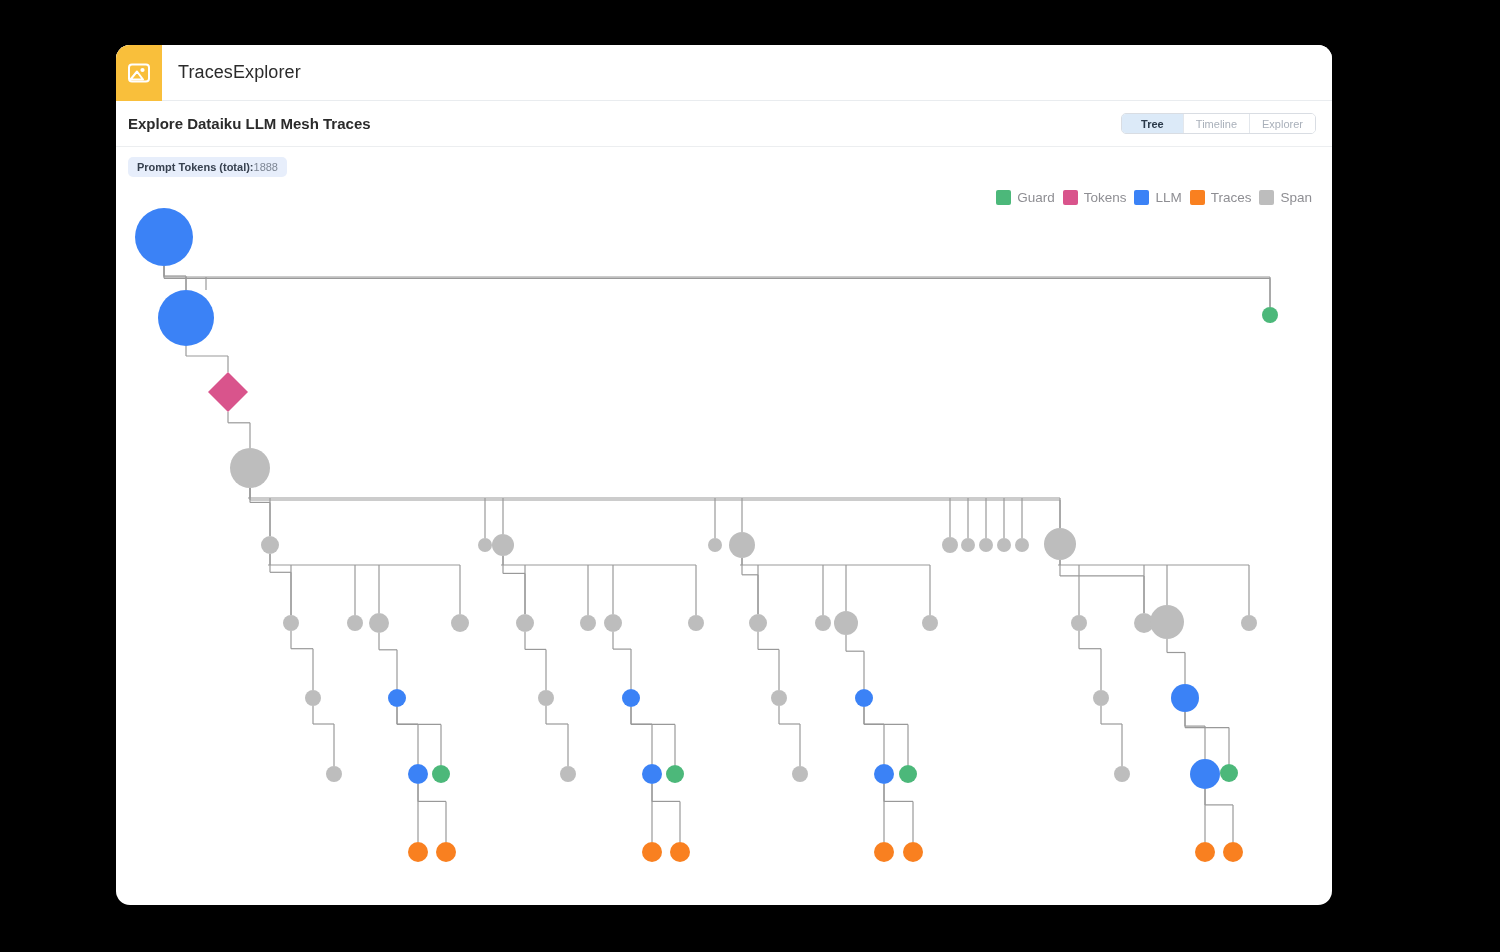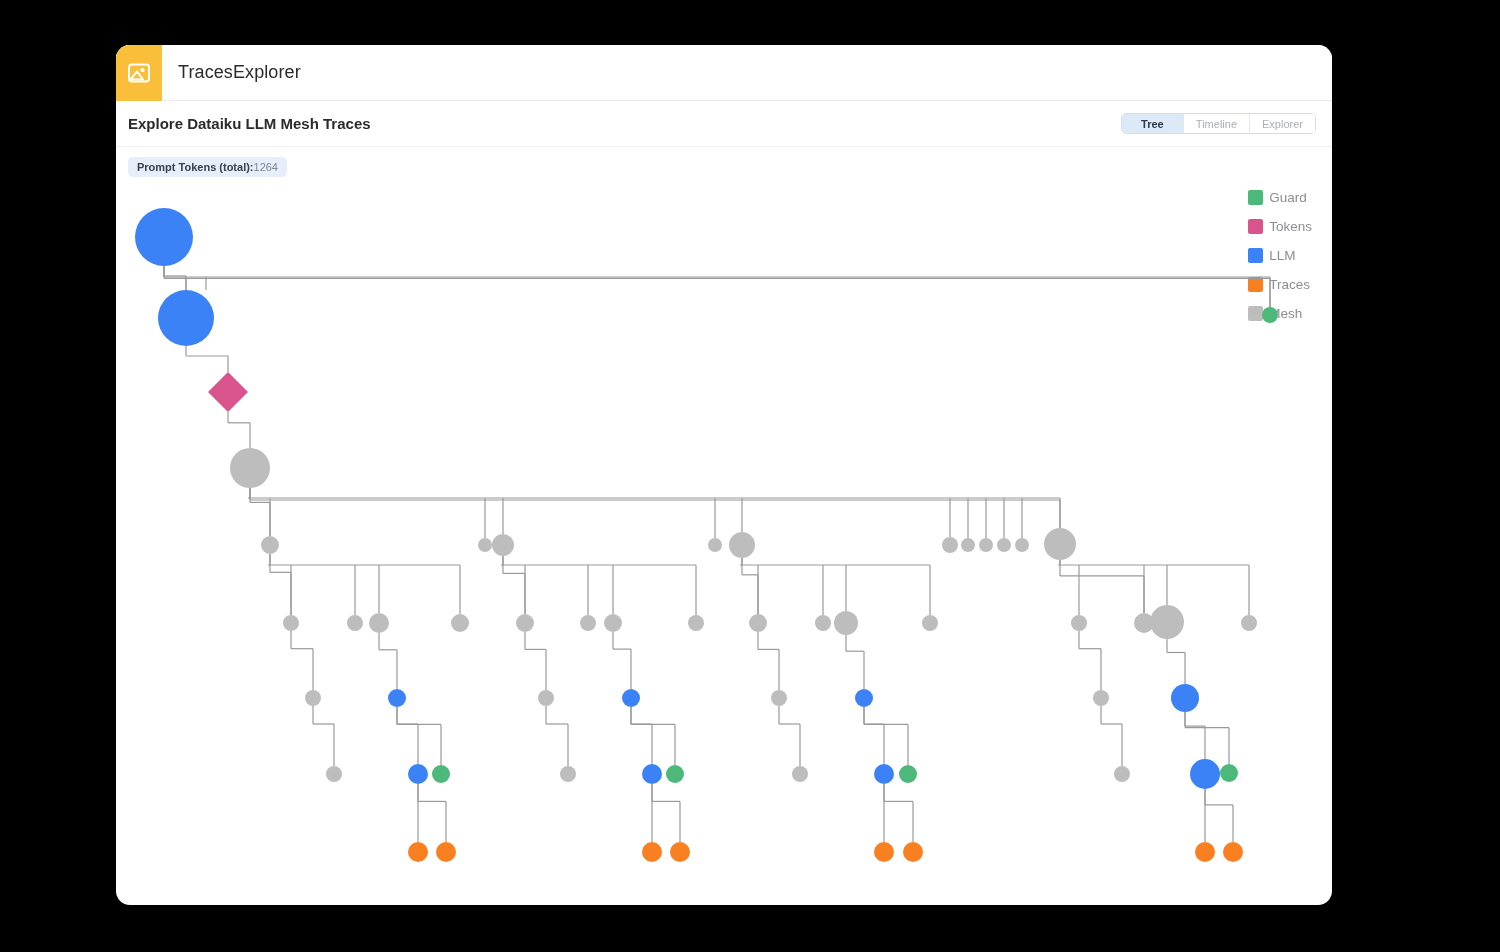--- a/index.html
+++ b/index.html
@@ -93,22 +93,21 @@
   }
   #token-chip .chip-label {
     font-weight: bold;
     color: #37414f;
   }
   
   #legend {
     position: absolute;
     right: 20px; top: 145px;
     display: flex;
-    gap: 14px;
-    flex-direction: column;
+    gap: 8px;
   }
   .legend-item {
     display: flex;
     align-items: center;
     gap: 6px;
     font-size: 13.5px;
     color: #8e8e93;
   }
   .legend-swatch {
     width: 15px; height: 15px;
@@ -145,21 +144,21 @@
     <div id="view-tabs">
       <div class="view-tab active">Tree</div>
       <div class="view-tab">Timeline</div>
       <div class="view-tab">Explorer</div>
     </div>
   </div>
 
   <div id="metrics-row">
     <div id="token-chip">
       <span class="chip-label">Prompt Tokens (total):</span>
-      <span class="chip-value">1264</span>
+      <span class="chip-value">1888</span>
     </div>
   </div>
 
   <div id="legend">
     <div class="legend-item">
       <span class="legend-swatch" style="background: rgb(76, 184, 122);"></span>
       <span>Guard</span>
     </div>
     <div class="legend-item">
       <span class="legend-swatch" style="background: rgb(217, 84, 140);"></span>
@@ -168,21 +167,21 @@
     <div class="legend-item">
       <span class="legend-swatch" style="background: rgb(59, 130, 246);"></span>
       <span>LLM</span>
     </div>
     <div class="legend-item">
       <span class="legend-swatch" style="background: rgb(249, 128, 32);"></span>
       <span>Traces</span>
     </div>
     <div class="legend-item">
       <span class="legend-swatch" style="background: rgb(189, 189, 189);"></span>
-      <span>Mesh</span>
+      <span>Span</span>
     </div>
   </div>
 
   <div id="tree-canvas">
     <svg id="tree-svg" width="1216" height="860" viewBox="0 0 1216 860">
         <g fill="none" stroke="#999999" stroke-width="1.2">
           <path d="M48 221 L48 232"></path>
           <path d="M48 232 L1154 232"></path>
           <path d="M70 232 L70 245"></path>
           <path d="M90 232 L90 245"></path>

